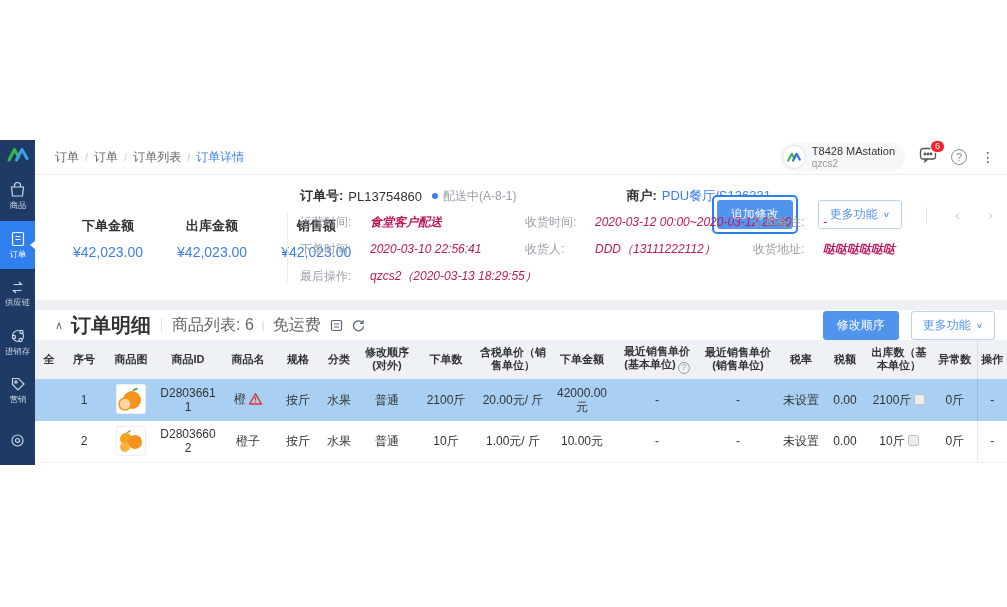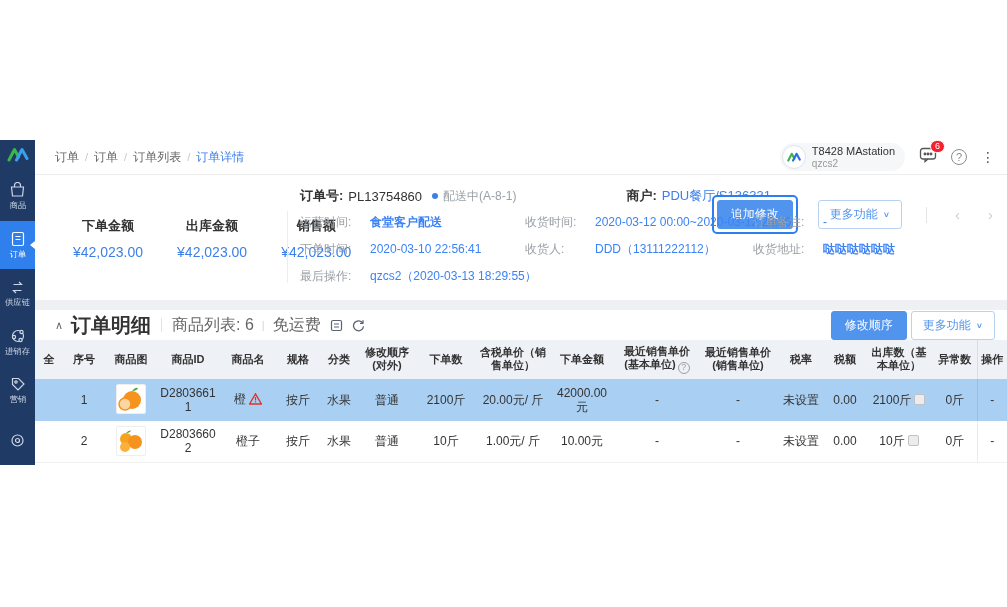--- a/index.html
+++ b/index.html
@@ -55,35 +55,35 @@
   .head-actions { position:absolute; right:10px; top:20px; display:flex; align-items:center; gap:20px; }
   .hl-box { border:2px solid #2d7ff0; border-radius:5px; padding:3px; background:#fff; }
   .btn-primary { background:#5194ee; color:#fff; border:1px solid #5194ee; font-size:12px; border-radius:3px; padding:5px 13px; cursor:pointer; font-family:inherit; }
   .btn-ghost { background:#fff; color:#5194ee; border:1px solid #b9d2f2; font-size:12px; border-radius:3px; padding:5px 11px; cursor:pointer; display:flex; align-items:center; gap:5px; font-family:inherit; }
   .btn-ghost .cdn { font-size:10px; transform:scaleY(.8); }
   .pg-sep { width:1px; height:16px; background:#e5e5e5; margin:0 4px; }
   .pg-arrow { color:#cfcfcf; font-size:15px; padding:0 4px; cursor:pointer; }
   .fields { position:absolute; left:265px; top:40px; right:12px; display:grid; grid-template-columns:225px 228px 1fr; row-gap:12px; }
   .field { display:flex; font-size:12px; line-height:15px; white-space:nowrap; }
   .f-label { color:#9aa0a6; width:62px; text-align:left; margin-right:8px; flex:0 0 62px; }
-  .f-val { color:#3b82f6; }
+  .f-val { color:#be185d;font-style:italic; }
   .f-val.bold { font-weight:bold; }
 
   .gray-strip { height:10px; background:#eef0f3; }
 
   
   .detail { background:#fff; flex:1; }
   .detail-head { height:30px; display:flex; align-items:center; padding:0 12px 0 20px; }
   .caret-up { color:#666; font-size:11px; margin-right:8px; cursor:pointer; }
   .detail-title { font-size:20px; font-weight:bold; color:#333; }
   .dh-sep { width:1px; height:14px; background:#e3e3e3; margin:0 10px; }
   .dh-meta { font-size:16px; color:#666; }
   .dh-bar { color:#d5d5d5; margin:0 8px; font-size:11px; }
   .dh-icon { margin-left:9px; cursor:pointer; display:flex; }
-  .detail-actions { margin-left:auto; display:flex; gap:4px; }
+  .detail-actions { margin-left:auto; display:flex; gap:12px; }
 
   table.grid { width:972px; border-collapse:collapse; table-layout:fixed; }
   .grid thead th { background:#eef1f5; color:#333; font-size:11px; font-weight:bold; padding:5px 3px; text-align:center; line-height:13px; height:36px; vertical-align:middle; }
   .grid td { font-size:12px; color:#333; text-align:center; padding:4px 3px; height:42px; vertical-align:middle; word-break:break-all; line-height:14px; }
   tr.row-hl td { background:#a9cff3; }
   tr.row-plain td { background:#fff; border-bottom:1px solid #f0f0f0; }
   .grid td.op-col, .grid th.op-col { border-left:1px solid rgba(0,0,0,0.08); }
   .prod-thumb { width:30px; height:30px; background:#fff; border:1px solid #eee; border-radius:2px; display:inline-flex; align-items:center; justify-content:center; }
   .warn-ico { display:inline-block; margin-left:3px; vertical-align:-2px; }
   .note-ico { display:inline-block; width:11px; height:11px; background:#ececec; border:1px solid #c2c2c2; border-radius:2px; margin-left:3px; vertical-align:-1px; }

